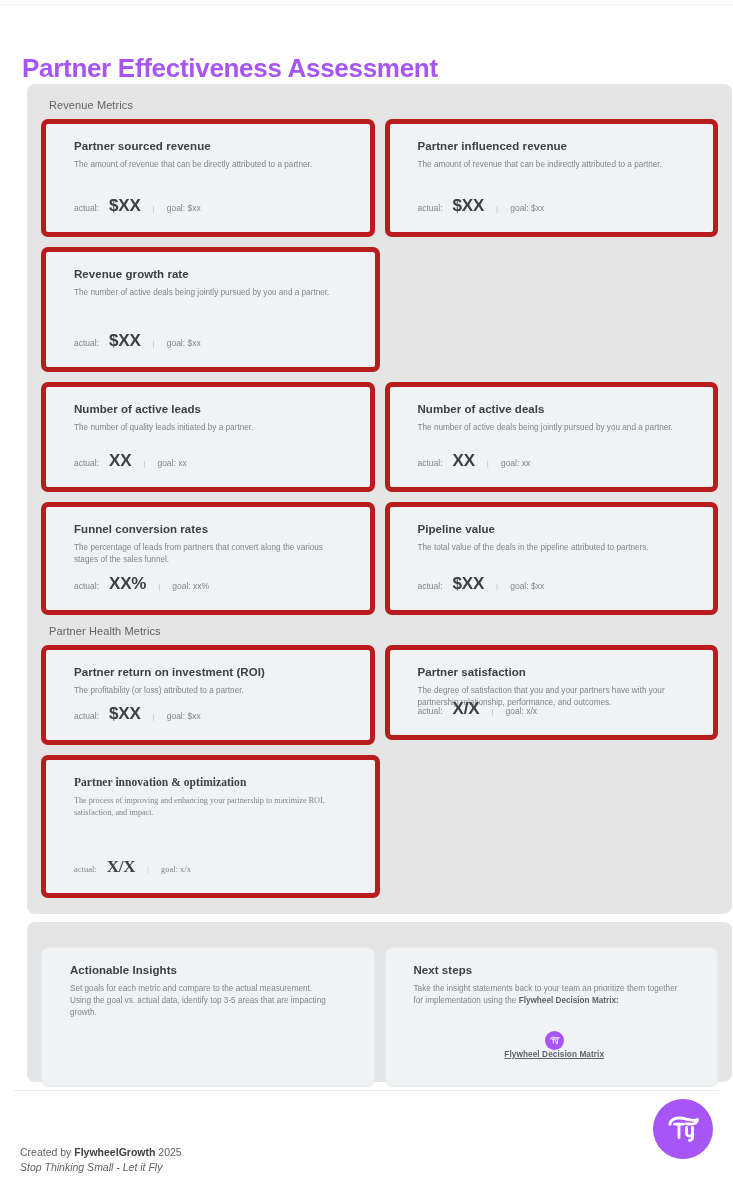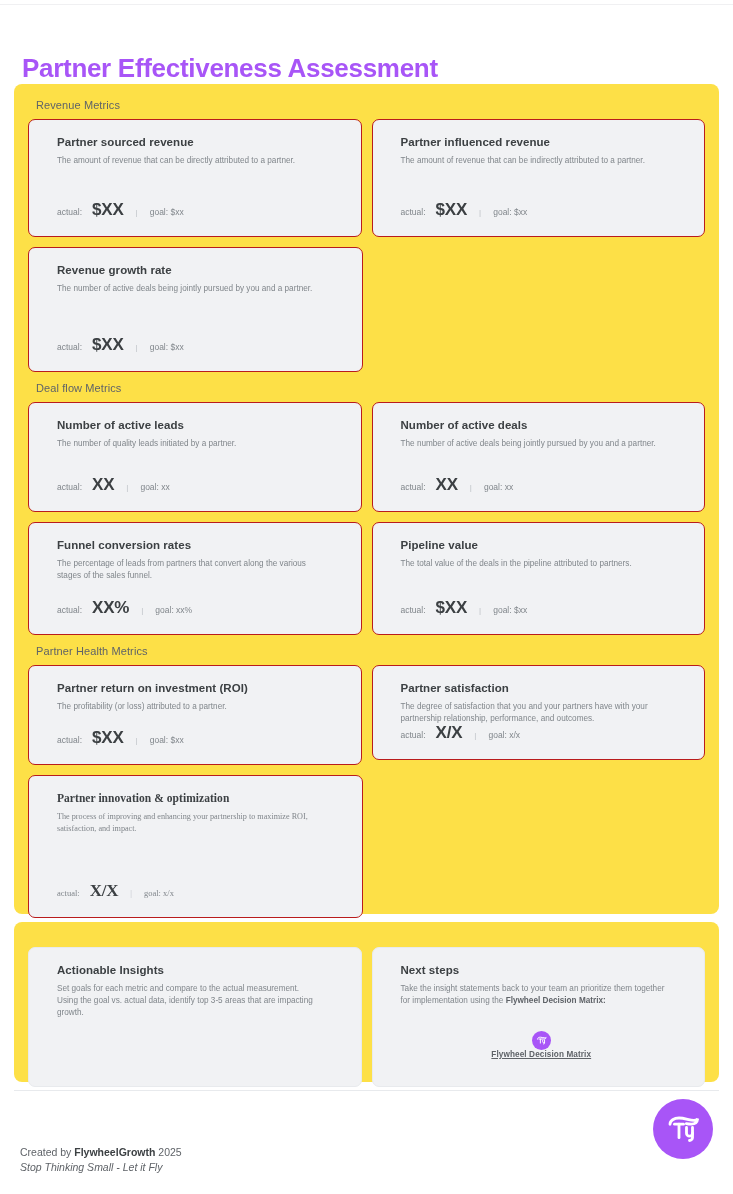--- a/index.html
+++ b/index.html
@@ -33,24 +33,24 @@
     left: 22px;
     top: 36px;
     font-size: 26px;
     font-weight: bold;
     letter-spacing: -0.3px;
     color: #a855f7;
     font-family: "Liberation Sans", sans-serif;
   }
   .panel {
     position: absolute;
-    left: 14px;
+    left: 27px;
     width: 705px;
     box-sizing: border-box;
-    background: #fde047;
+    background: #e5e5e5;
     border-radius: 8px;
     padding: 10px 14px 14px 14px;
   }
   .panel-metrics { top: 84px; height: 830px; }
   .panel-bottom  { top: 922px; height: 160px; }
 
   .section-label {
     font-size: 11px;
     color: #5f6368;
     font-weight: normal;
@@ -58,21 +58,21 @@
     letter-spacing: 0.1px;
   }
   .row {
     display: flex;
     gap: 10px;
     margin-bottom: 10px;
   }
   .card {
     box-sizing: border-box;
     background: #f1f2f4;
-    border: 1px solid #b91c1c;
+    border: 5px solid #b91c1c;
     border-radius: 7px;
     padding: 16px 22px 14px 28px;
     flex: 1 1 0;
     min-width: 0;
     position: relative;
   }
   .card.empty {
     background: transparent;
     border: none;
   }
@@ -237,21 +237,20 @@
         <div class="metric-row">
           <span class="metric-label">actual:</span>
           <span class="metric-value">$XX</span>
           <span class="metric-sep">|</span>
           <span class="metric-goal">goal: $xx</span>
         </div>
       </div>
       <div class="card card-h2 empty"></div>
     </div>
 
-    <div class="section-label">Deal flow Metrics</div>
     <div class="row">
       <div class="card card-h3">
         <div class="card-title">Number of active leads</div>
         <p class="card-desc">The number of quality leads initiated by a partner.</p>
         <div class="metric-row">
           <span class="metric-label">actual:</span>
           <span class="metric-value">XX</span>
           <span class="metric-sep">|</span>
           <span class="metric-goal">goal: xx</span>
         </div>

